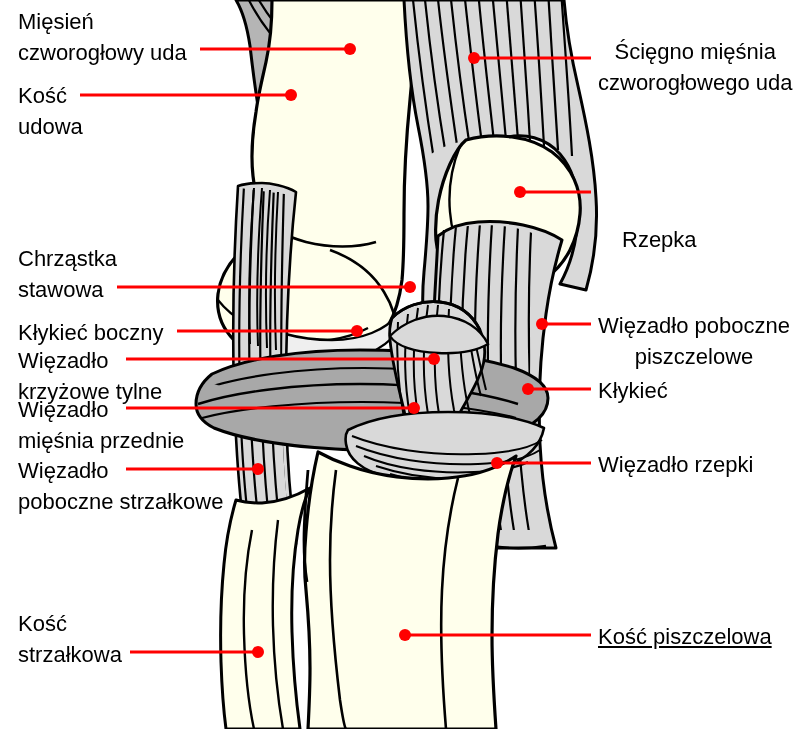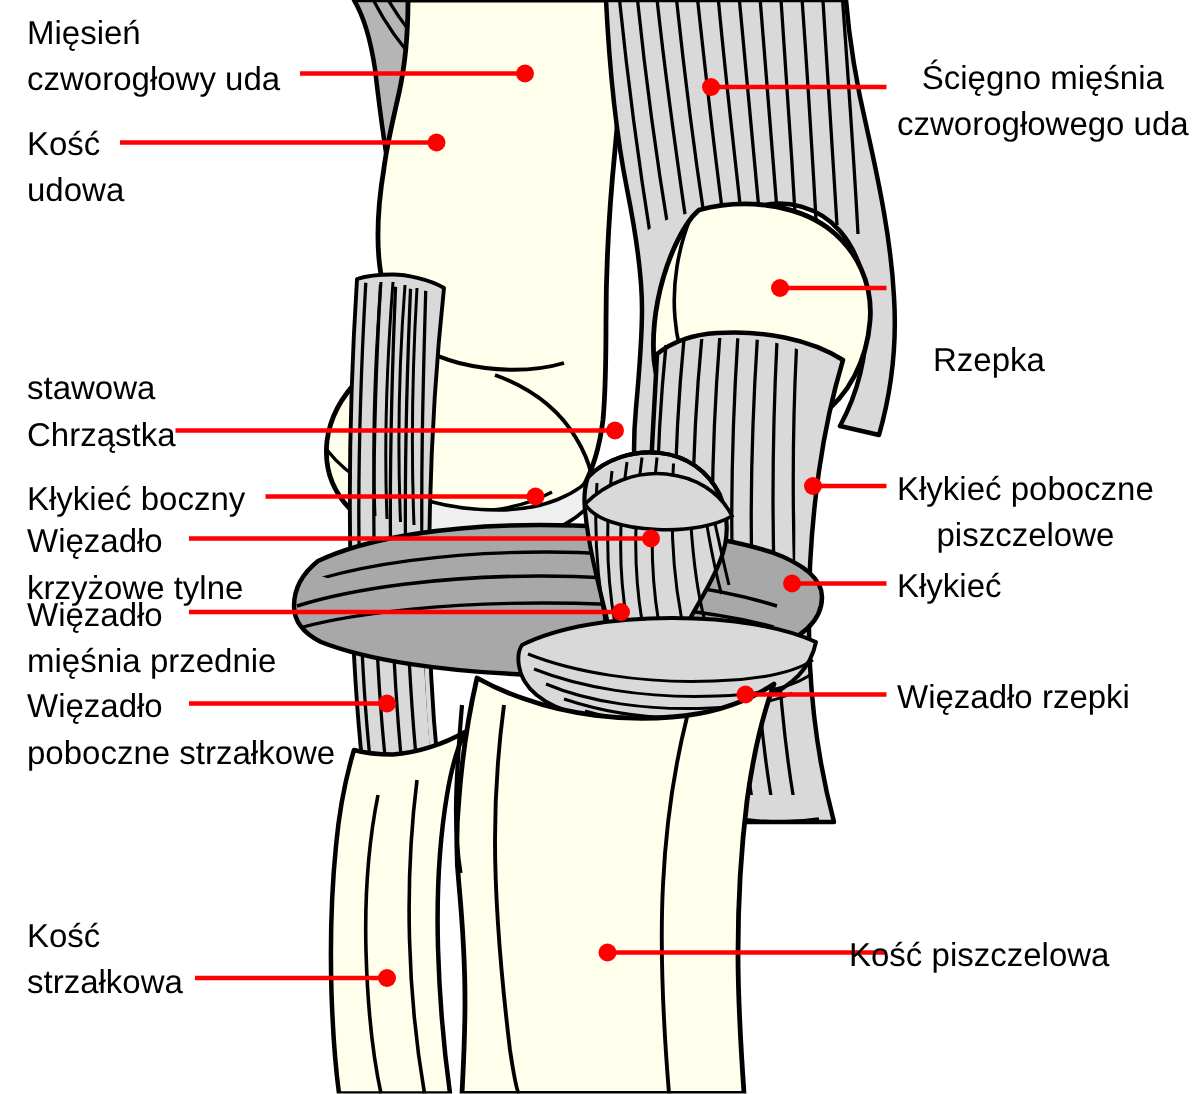--- a/index.html
+++ b/index.html
@@ -341,27 +341,27 @@
         <line x1="591" y1="463" x2="497" y2="463" stroke="#FF0000" stroke-width="3"></line>
         <circle cx="497" cy="463" r="6" fill="#FF0000"></circle>
         <line x1="591" y1="635" x2="405" y2="635" stroke="#FF0000" stroke-width="3"></line>
         <circle cx="405" cy="635" r="6" fill="#FF0000"></circle>
       </g>
   </svg>
 
   <div id="labels-layer">
       <div class="label left" style="left: 18px; top: 6px;"><div>Mięsień</div><div>czworogłowy uda</div></div>
       <div class="label left" style="left: 18px; top: 80px;"><div>Kość</div><div>udowa</div></div>
-      <div class="label left" style="left: 18px; top: 243px;"><div>stawowa</div><div>Chrząstka</div></div>
+      <div class="label left" style="left: 18px; top: 243px;"><div>Chrząstka</div><div>stawowa</div></div>
       <div class="label left" style="left: 18px; top: 317px;"><div>Kłykieć boczny</div></div>
       <div class="label left" style="left: 18px; top: 345px;"><div>Więzadło</div><div>krzyżowe tylne</div></div>
       <div class="label left" style="left: 18px; top: 394px;"><div>Więzadło</div><div>mięśnia przednie</div></div>
       <div class="label left" style="left: 18px; top: 455px;"><div>Więzadło</div><div>poboczne strzałkowe</div></div>
       <div class="label left" style="left: 18px; top: 608px;"><div>Kość</div><div>strzałkowa</div></div>
       <div class="label right" style="left: 598px; top: 36px;"><div>Ścięgno mięśnia</div><div>czworogłowego uda</div></div>
       <div class="label right" style="left: 622px; top: 178px; margin-top: 46px;"><div>Rzepka</div></div>
-      <div class="label right" style="left: 598px; top: 310px;"><div>Kłykieć poboczne</div><div>piszczelowe</div></div>
+      <div class="label right" style="left: 598px; top: 310px;"><div>Więzadło poboczne</div><div>piszczelowe</div></div>
       <div class="label right" style="left: 598px; top: 375px;"><div>Kłykieć</div></div>
       <div class="label right" style="left: 598px; top: 449px;"><div>Więzadło rzepki</div></div>
-      <div class="label right" style="left: 566px; top: 621px;"><div>Kość piszczelowa</div></div>
+      <div class="label right" style="left: 598px; top: 621px; text-decoration: underline;"><div>Kość piszczelowa</div></div>
     </div>
 
 </div>
 
 </body></html>

